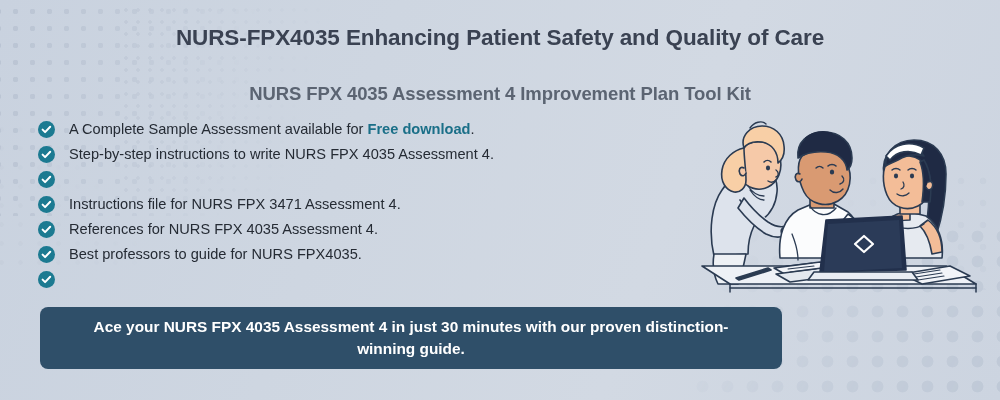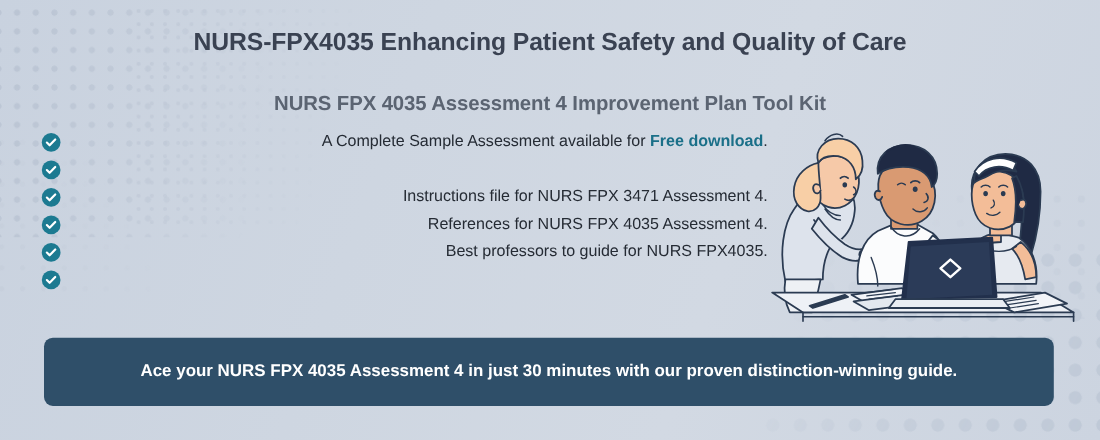--- a/index.html
+++ b/index.html
@@ -118,21 +118,20 @@
     left: 38px;
     top: 117px;
     width: 660px;
     list-style: none;
   }
 
   .check-row {
     display: flex;
     align-items: center;
     height: 25px;
-    justify-content: space-between;
   }
 
   .check-icon {
     flex: 0 0 17px;
     width: 17px;
     height: 17px;
     border-radius: 50%;
     background: #1c7a91;
     display: flex;
     align-items: center;
@@ -152,21 +151,21 @@
   .free-dl {
     color: #1a6f88;
     font-weight: bold;
   }
 
   
   .cta-banner {
     position: absolute;
     left: 40px;
     top: 307px;
-    width: 918px;
+    width: 742px;
     height: 62px;
     background: #2f4f６9;
     background: #2f4f69;
     border-radius: 8px;
     display: flex;
     align-items: center;
     justify-content: center;
     padding: 0 26px;
   }
 
@@ -208,20 +207,28 @@
 
     <li class="check-row">
       <span class="check-icon">
         <svg width="11" height="11" viewBox="0 0 11 11">
             <path d="M1.6 5.6 L4.1 8.1 L9.2 2.8" stroke="#ffffff" stroke-width="2" fill="none" stroke-linecap="round" stroke-linejoin="round"></path>
           </svg>
       </span>
       <span class="check-text"><span>A Complete Sample Assessment available for </span><span class="free-dl">Free download</span><span>.</span></span>
     </li>
 
+    <li class="check-row">
+      <span class="check-icon">
+        <svg width="11" height="11" viewBox="0 0 11 11">
+            <path d="M1.6 5.6 L4.1 8.1 L9.2 2.8" stroke="#ffffff" stroke-width="2" fill="none" stroke-linecap="round" stroke-linejoin="round"></path>
+          </svg>
+      </span>
+      <span class="check-text">Step-by-step instructions to write NURS FPX 4035 Assessment 4.</span>
+    </li>
 
     <li class="check-row">
       <span class="check-icon">
         <svg width="11" height="11" viewBox="0 0 11 11">
             <path d="M1.6 5.6 L4.1 8.1 L9.2 2.8" stroke="#ffffff" stroke-width="2" fill="none" stroke-linecap="round" stroke-linejoin="round"></path>
           </svg>
       </span>
     </li>
 
     <li class="check-row">

